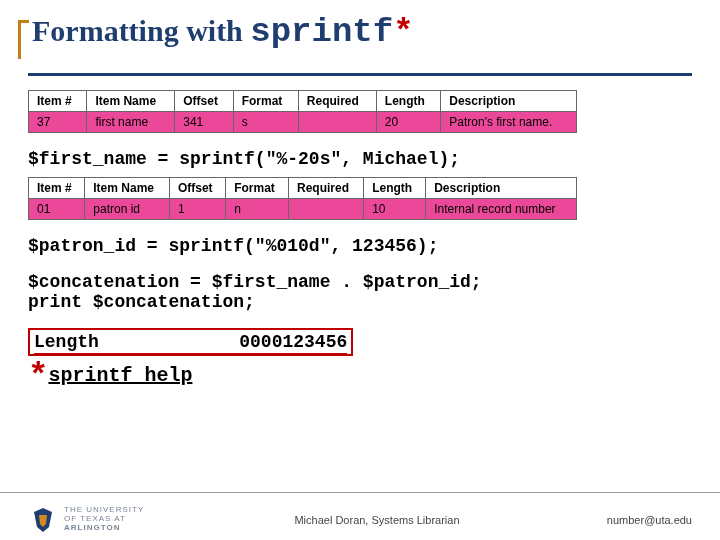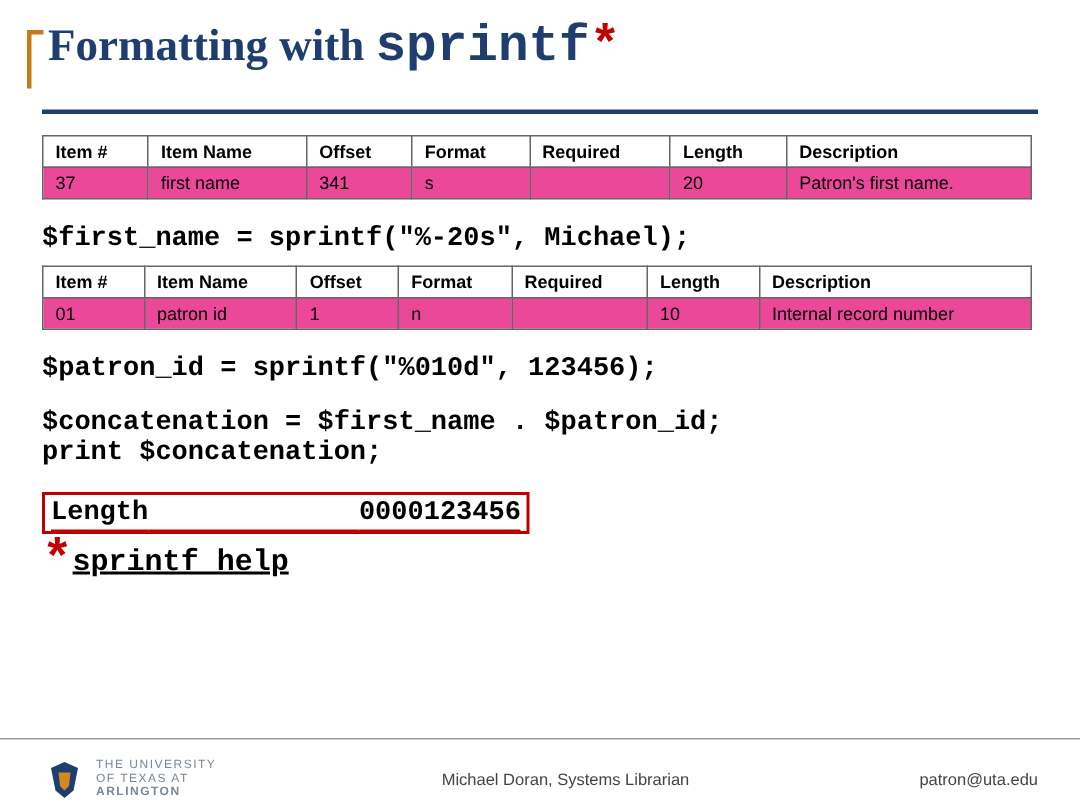--- a/index.html
+++ b/index.html
@@ -49,21 +49,21 @@
   .title .ast {
     color: #c00000;
     font-family: "Courier New", monospace;
     font-weight: bold;
     font-size: 34px;
   }
   table.tbl {
     border-collapse: collapse;
     font-size: 12px;
     margin-top: 8px;
-    width: 660px;
+    width: 549px;
   }
   table.tbl th, table.tbl td {
     border: 1px solid #666;
     padding: 3px 8px;
     text-align: left;
     background: #ec4899;
   }
   table.tbl th {
     font-weight: bold;
     background: #fff;
@@ -234,15 +234,15 @@
           <path d="M22 20 L38 20 L36 38 L30 44 L24 38 Z" fill="#d08a1f"></path>
         </svg>
       </div>
       <div class="logo-text">
         <div>THE UNIVERSITY</div>
         <div>OF TEXAS AT</div>
         <div style="font-weight:bold">ARLINGTON</div>
       </div>
     </div>
     <div class="footer-center">Michael Doran, Systems Librarian</div>
-    <div class="footer-right">patron@uta.edu</div>
+    <div class="footer-right">number@uta.edu</div>
   </div>
 </div>
 
 </body></html>

